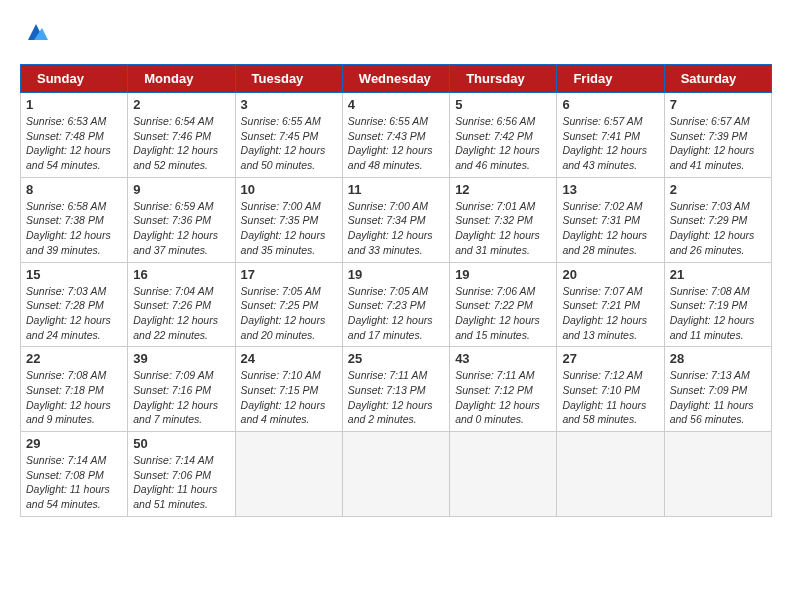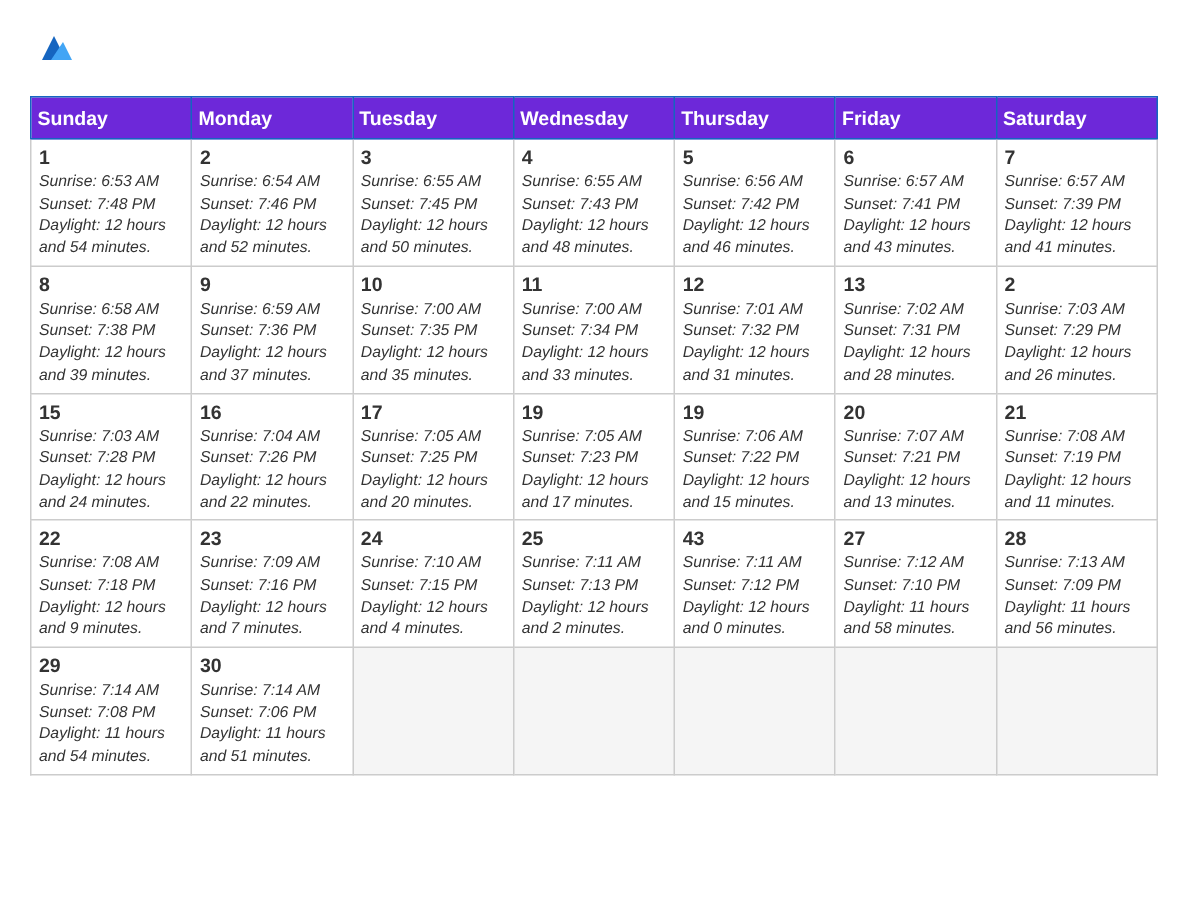--- a/index.html
+++ b/index.html
@@ -43,23 +43,23 @@
     .location {
       font-size: 16px;
       color: #555;
     }
     .calendar {
       width: 100%;
       border-collapse: collapse;
       font-size: 11px;
     }
     .calendar th {
-      background: #6d28d9;
+      background: #b91c1c;
       color: #fff;
-      padding: 6px 4px;
+      padding: 6px 16px;
       text-align: left;
       font-size: 13px;
       font-weight: bold;
       border: 1px solid #1565c0;
     }
     .calendar td {
       border: 1px solid #ccc;
       vertical-align: top;
       padding: 4px 5px;
       width: calc(100% / 7);
@@ -210,21 +210,21 @@
           <span class="day-num">21</span>
           <div class="day-info">Sunrise: 7:08 AM<br>Sunset: 7:19 PM<br>Daylight: 12 hours and 11 minutes.</div>
         </td>
       </tr>
       <tr>
         <td>
           <span class="day-num">22</span>
           <div class="day-info">Sunrise: 7:08 AM<br>Sunset: 7:18 PM<br>Daylight: 12 hours and 9 minutes.</div>
         </td>
         <td>
-          <span class="day-num">23</span>
+          <span class="day-num">39</span>
           <div class="day-info">Sunrise: 7:09 AM<br>Sunset: 7:16 PM<br>Daylight: 12 hours and 7 minutes.</div>
         </td>
         <td>
           <span class="day-num">24</span>
           <div class="day-info">Sunrise: 7:10 AM<br>Sunset: 7:15 PM<br>Daylight: 12 hours and 4 minutes.</div>
         </td>
         <td>
           <span class="day-num">25</span>
           <div class="day-info">Sunrise: 7:11 AM<br>Sunset: 7:13 PM<br>Daylight: 12 hours and 2 minutes.</div>
         </td>
@@ -240,21 +240,21 @@
           <span class="day-num">28</span>
           <div class="day-info">Sunrise: 7:13 AM<br>Sunset: 7:09 PM<br>Daylight: 11 hours and 56 minutes.</div>
         </td>
       </tr>
       <tr class="last-row">
         <td>
           <span class="day-num">29</span>
           <div class="day-info">Sunrise: 7:14 AM<br>Sunset: 7:08 PM<br>Daylight: 11 hours and 54 minutes.</div>
         </td>
         <td>
-          <span class="day-num">30</span>
+          <span class="day-num">50</span>
           <div class="day-info">Sunrise: 7:14 AM<br>Sunset: 7:06 PM<br>Daylight: 11 hours and 51 minutes.</div>
         </td>
         <td class="empty"></td>
         <td class="empty"></td>
         <td class="empty"></td>
         <td class="empty"></td>
         <td class="empty"></td>
       </tr>
     </tbody>
 </table>

